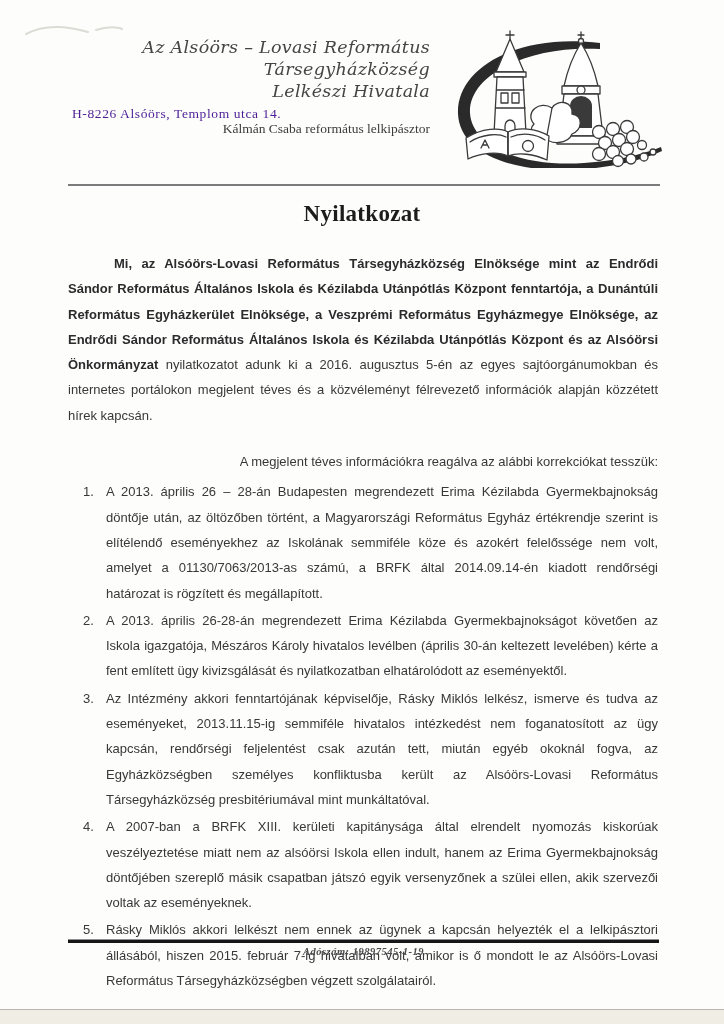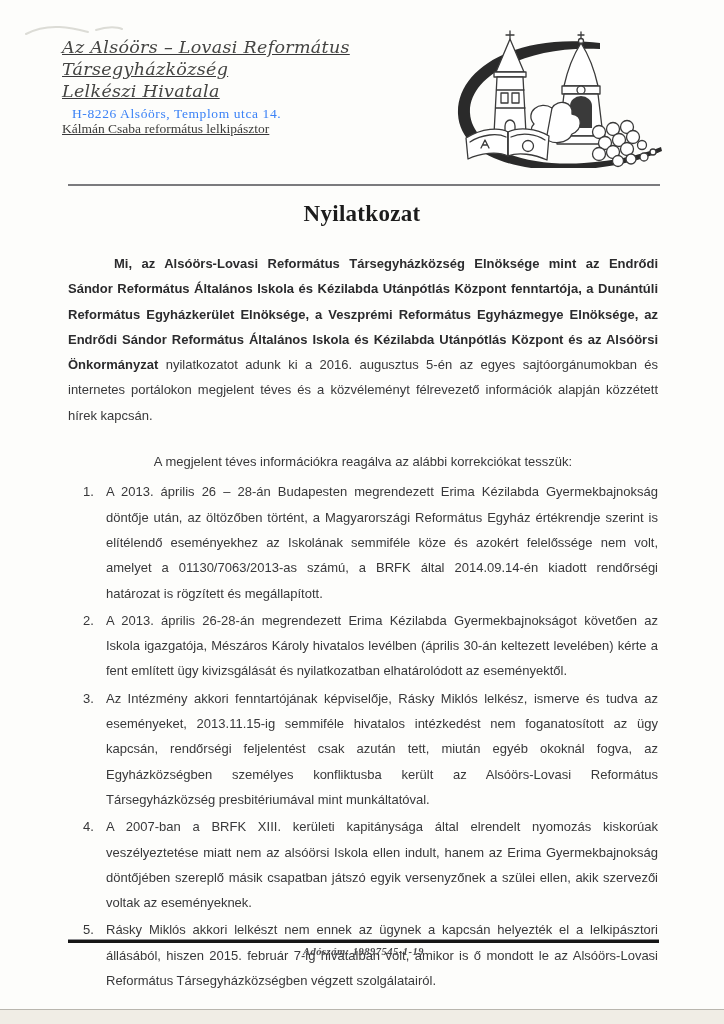--- a/index.html
+++ b/index.html
@@ -3,34 +3,34 @@
 <meta charset="utf-8">
 <style>
   html, body { margin:0; padding:0; background:#e9e7e2; }
   .page {
     position:relative; width:724px; height:1024px; margin:0 auto;
     background:#fdfdfb; overflow:hidden;
     font-family:"Liberation Sans", sans-serif; color:#38383a;
   }
   
   .letterhead-center {
-    position:absolute; left:62px; top:36px; width:376px; text-align:left;text-decoration:underline;
+    position:absolute; left:54px; top:36px; width:376px; text-align:right;
   }
   .org-script {
     font-family:"DejaVu Serif", serif; font-style:italic;
     font-size:17.5px; line-height:22px; color:#454543; letter-spacing:0.3px;
   }
   .pastor-line {
     font-family:"Liberation Serif", serif; font-size:13.5px;
     color:#3b3b39; margin-top:19px;
   }
   .addr-block {
     position:absolute; left:72px; top:100px;
     font-family:"Liberation Serif", serif; font-size:13.5px;
-    color:#3b82f6; letter-spacing:0.6px; line-height:27px;
+    color:#4c1d95; letter-spacing:0.6px; line-height:27px;
   }
   .logo-wrap { position:absolute; left:448px; top:28px; width:224px; height:140px; }
   .scan-mark { position:absolute; left:18px; top:14px; width:130px; height:30px; }
 
   .header-divider {
     position:absolute; left:68px; top:184px; width:592px; height:0;
     border-top:2px solid #7b7b7e;
   }
   
   .doc-title {
@@ -38,21 +38,21 @@
     font-family:"Liberation Serif", serif; font-weight:bold;
     font-size:23px; color:#1c1c1c; letter-spacing:0.3px;
   }
   
   .content {
     position:absolute; left:68px; top:251px; width:590px;
     font-size:13px; line-height:25.3px; text-align:justify;
   }
   .intro-par { margin:0 0 21px; text-indent:46px; }
   .intro-par .b { font-weight:bold; color:#2b2b2d; }
-  .list-intro { margin:0 0 5px; text-align:center; }
+  .list-intro { margin:0 0 5px; text-align:right; }
   .corrections { list-style:none; margin:0; padding:0; }
   .corrections li { display:flex; padding-left:15px; margin:0 0 2px; }
   .li-num { flex:0 0 23px; }
   .li-text { flex:1; text-align:justify; }
   
   .footer { position:absolute; left:68px; top:939px; width:591px; }
   .footer-rule { height:0; border-top:1px solid #8f8f93; border-bottom:3.5px solid #161616; }
   .tax-line {
     margin-top:3px; text-align:center;
     font-family:"Liberation Serif", serif; font-style:italic;

